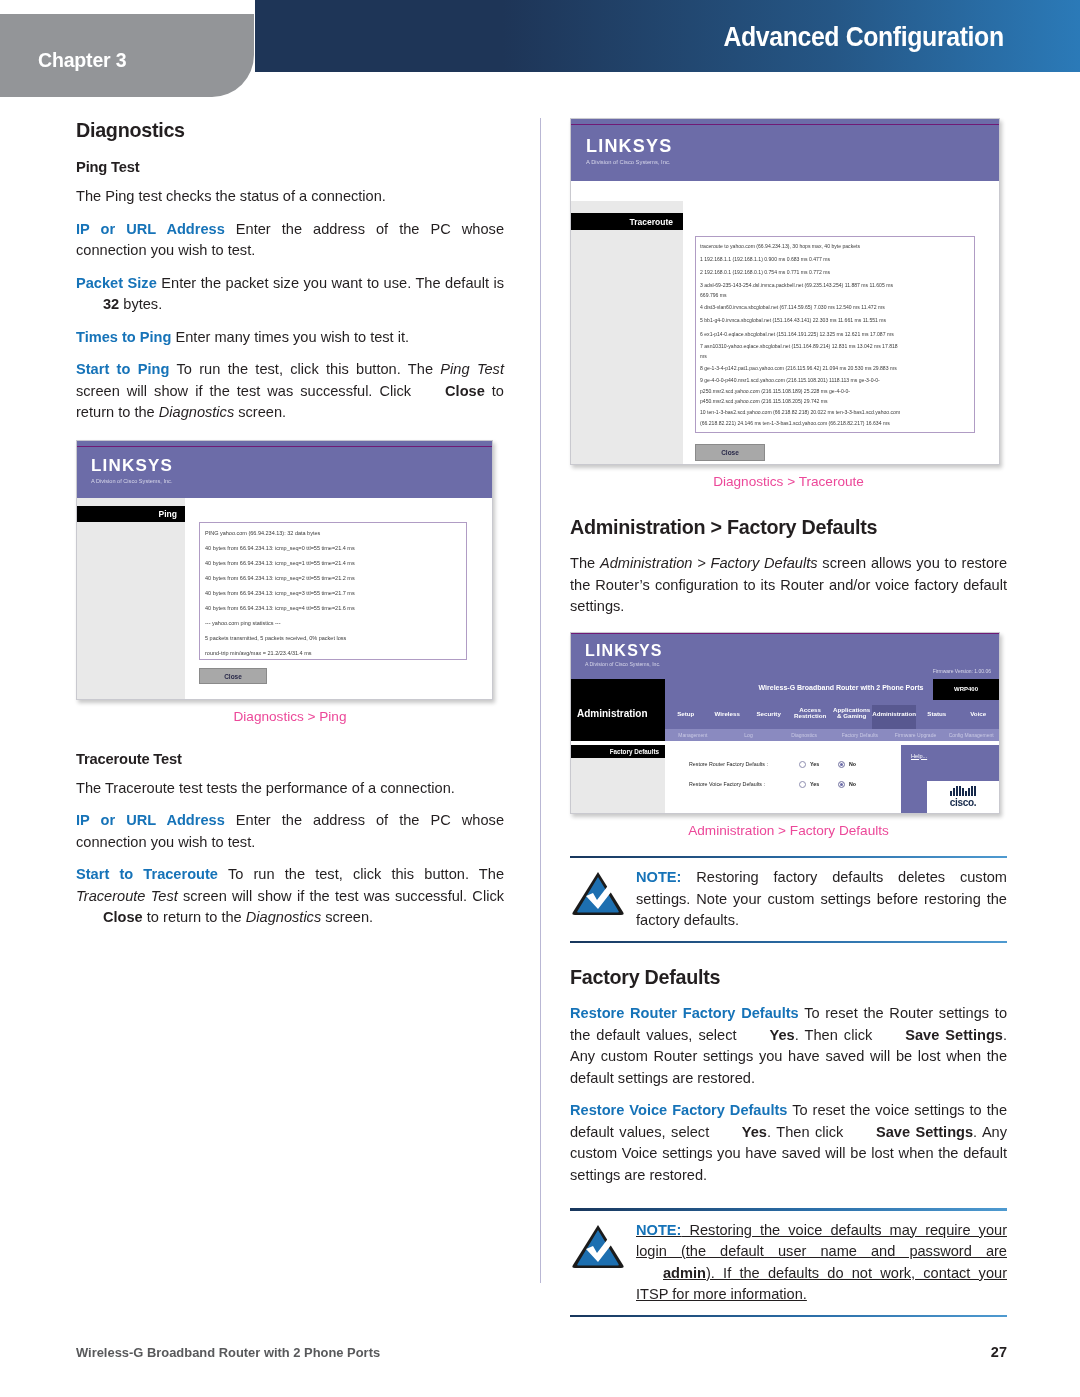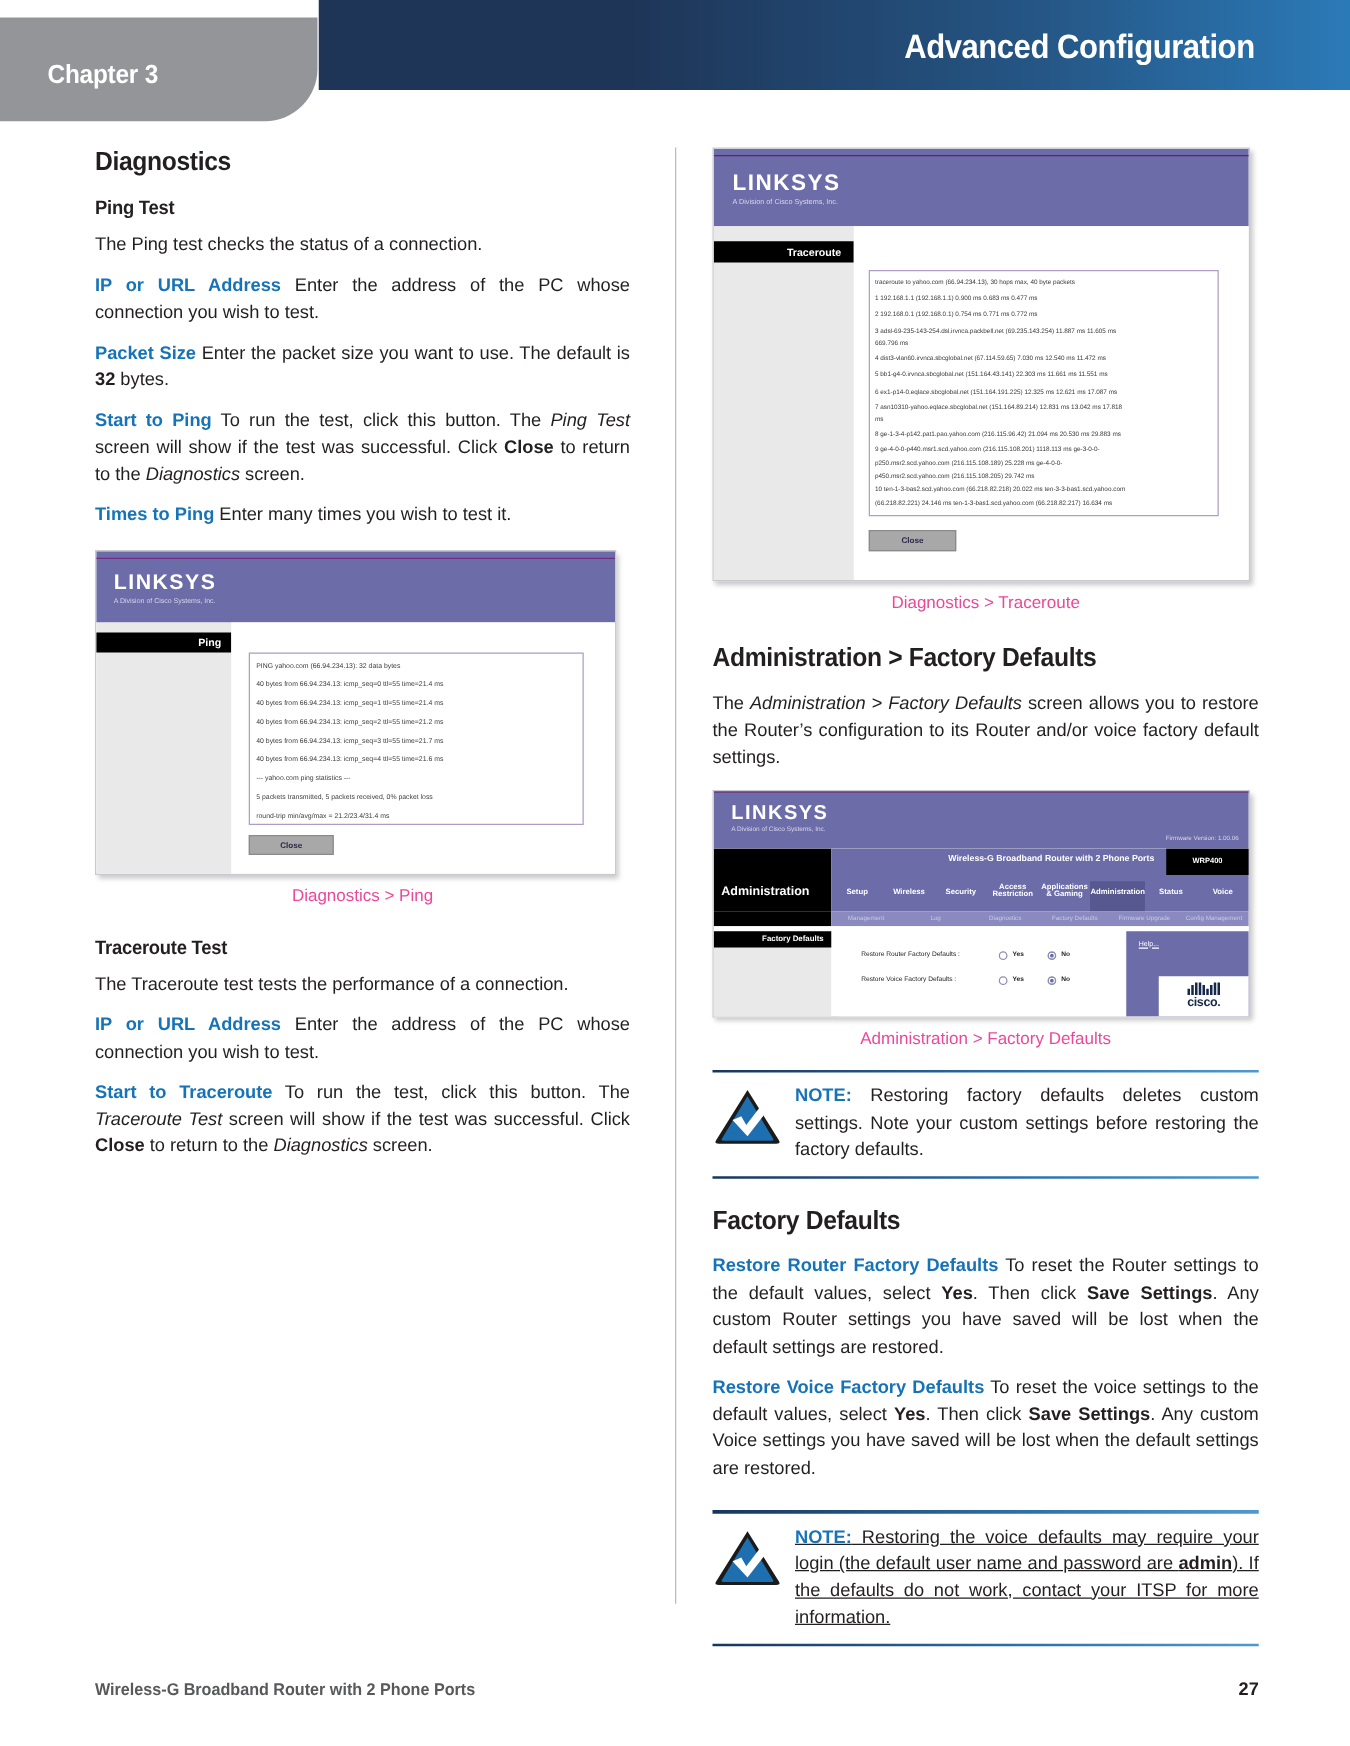--- a/index.html
+++ b/index.html
@@ -53,21 +53,21 @@
     font-size: 15.5px; font-weight: bold; letter-spacing: -0.2px;
     margin-top: 16px; margin-bottom: 10px; color: #231f20;
     transform: scaleX(0.95); transform-origin: left center;
   }
   p.body {
     font-size: 14.6px; line-height: 21.5px; text-align: justify;
     margin-bottom: 11px; color: #231f20;
   }
   p.body.last { margin-bottom: 0; }
   .term { color: #1673b8; font-weight: bold; }
-  .b { font-weight: bold; }
+  .b { font-weight: bold; margin-left: 27px; }
   .i { font-style: italic; }
 
   
   .caption {
     font-size: 13.6px; text-align: center; color: #ec4899;
     margin-top: 9px;
   }
 
   
   .shot {
@@ -177,25 +177,25 @@
 
     <p class="body">
       <span class="term">IP or URL Address</span><span> Enter the address of the PC whose connection you wish to test.</span>
     </p>
 
     <p class="body">
       <span class="term">Packet Size</span> Enter the packet size you want to use. The default is <span class="b">32</span> bytes.
     </p>
 
     <p class="body">
+      <span class="term">Times to Ping</span><span>  Enter many times you wish to test it.</span>
+    </p>
+
+    <p class="body">
       <span class="term">Start to Ping</span>  To run the test, click this button. The <span class="i">Ping Test</span> screen will show if the test was successful. Click <span class="b">Close</span> to return to the <span class="i">Diagnostics</span> screen.
-    </p>
-
-    <p class="body">
-      <span class="term">Times to Ping</span><span>  Enter many times you wish to test it.</span>
     </p>
 
     <div style="margin-top:16px;">
       <div class="shot" style="width:417px;height:260px;">
         <div class="shot-topline"></div>
         <div class="ls-bar" style="height:52px;padding:9px 0 0 14px;">
           <div class="ls-logo" style="font-size:17px;">LINKSYS</div>
           <div class="ls-sub" style="font-size:5.6px;margin-top:2px;">A Division of Cisco Systems, Inc.</div>
         </div>
         <div class="shot-body" style="height:203px;">
@@ -235,21 +235,21 @@
   </div>
 
   <div class="col-right">
 
     <div class="shot" style="width:430px;height:347px;">
       <div class="shot-topline"></div>
       <div class="ls-bar" style="height:57px;padding:11px 0 0 15px;">
         <div class="ls-logo" style="font-size:18px;">LINKSYS</div>
         <div class="ls-sub" style="font-size:5.8px;margin-top:2px;">A Division of Cisco Systems, Inc.</div>
       </div>
-      <div class="shot-body" style="height:354px;">
+      <div class="shot-body" style="height:354px;margin-top:20px;">
         <div class="tabchip" style="position:absolute;left:0;top:12px;width:112px;height:17px;font-size:8.5px;padding:3.5px 10px 0 0;">
           <span>Traceroute</span>
         </div>
         <div style="position:absolute;left:112px;top:0;right:0;bottom:0;background:#ffffff;"></div>
         <div class="console" style="position:absolute;left:124px;top:35px;width:280px;height:197px;padding:3px 4px;">
           <div style="font-size:5.1px;line-height:13.2px;">traceroute to yahoo.com (66.94.234.13), 30 hops max, 40 byte packets</div>
           <div style="font-size:5.1px;line-height:13.2px;">1 192.168.1.1 (192.168.1.1) 0.900 ms 0.683 ms 0.477 ms</div>
           <div style="font-size:5.1px;line-height:13.2px;">2 192.168.0.1 (192.168.0.1) 0.754 ms 0.771 ms 0.772 ms</div>
           <div style="font-size:5.1px;line-height:10.5px;">3 adsl-69-235-143-254.dsl.irvnca.packbell.net (69.235.143.254) 11.887 ms 11.605 ms</div>
           <div style="font-size:5.1px;line-height:11px;">669.796 ms</div>

